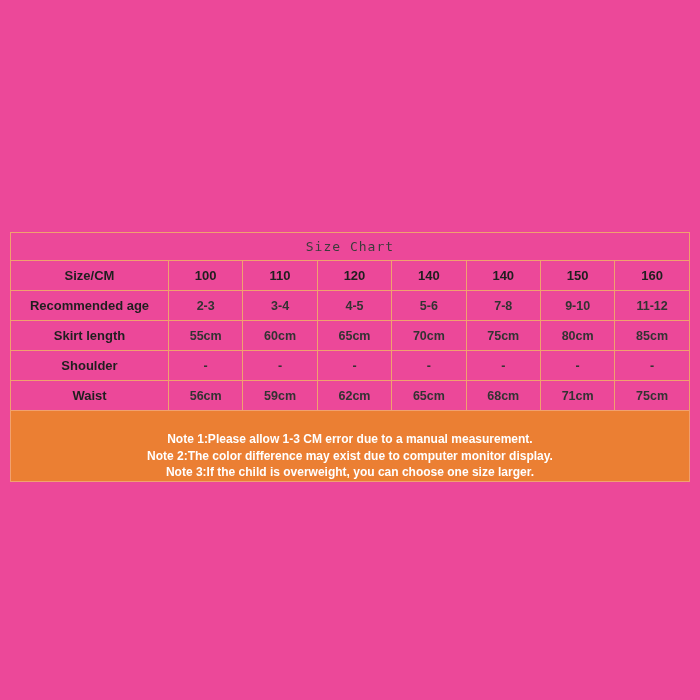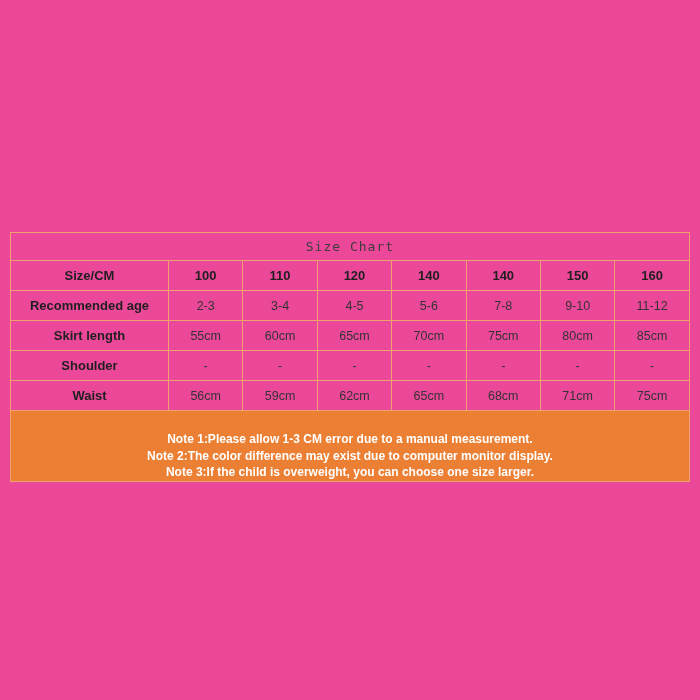--- a/index.html
+++ b/index.html
@@ -41,21 +41,21 @@
   }
   .header-row th, .row-label {
     height: 30px;
     font-size: 13px;
     font-weight: 700;
     color: #1f1f1f;
   }
   .value-cell {
     height: 17px;
     font-size: 12.5px;
-    font-weight: 400;
+    font-weight: 700;
     color: #333333;
   }
   .notes-cell {
     height: 60px;
     background: #eb7f33;
     border: 1px solid #eb7f33;
     padding-top: 20px;
   }
   .note-line {
     font-size: 12px;

